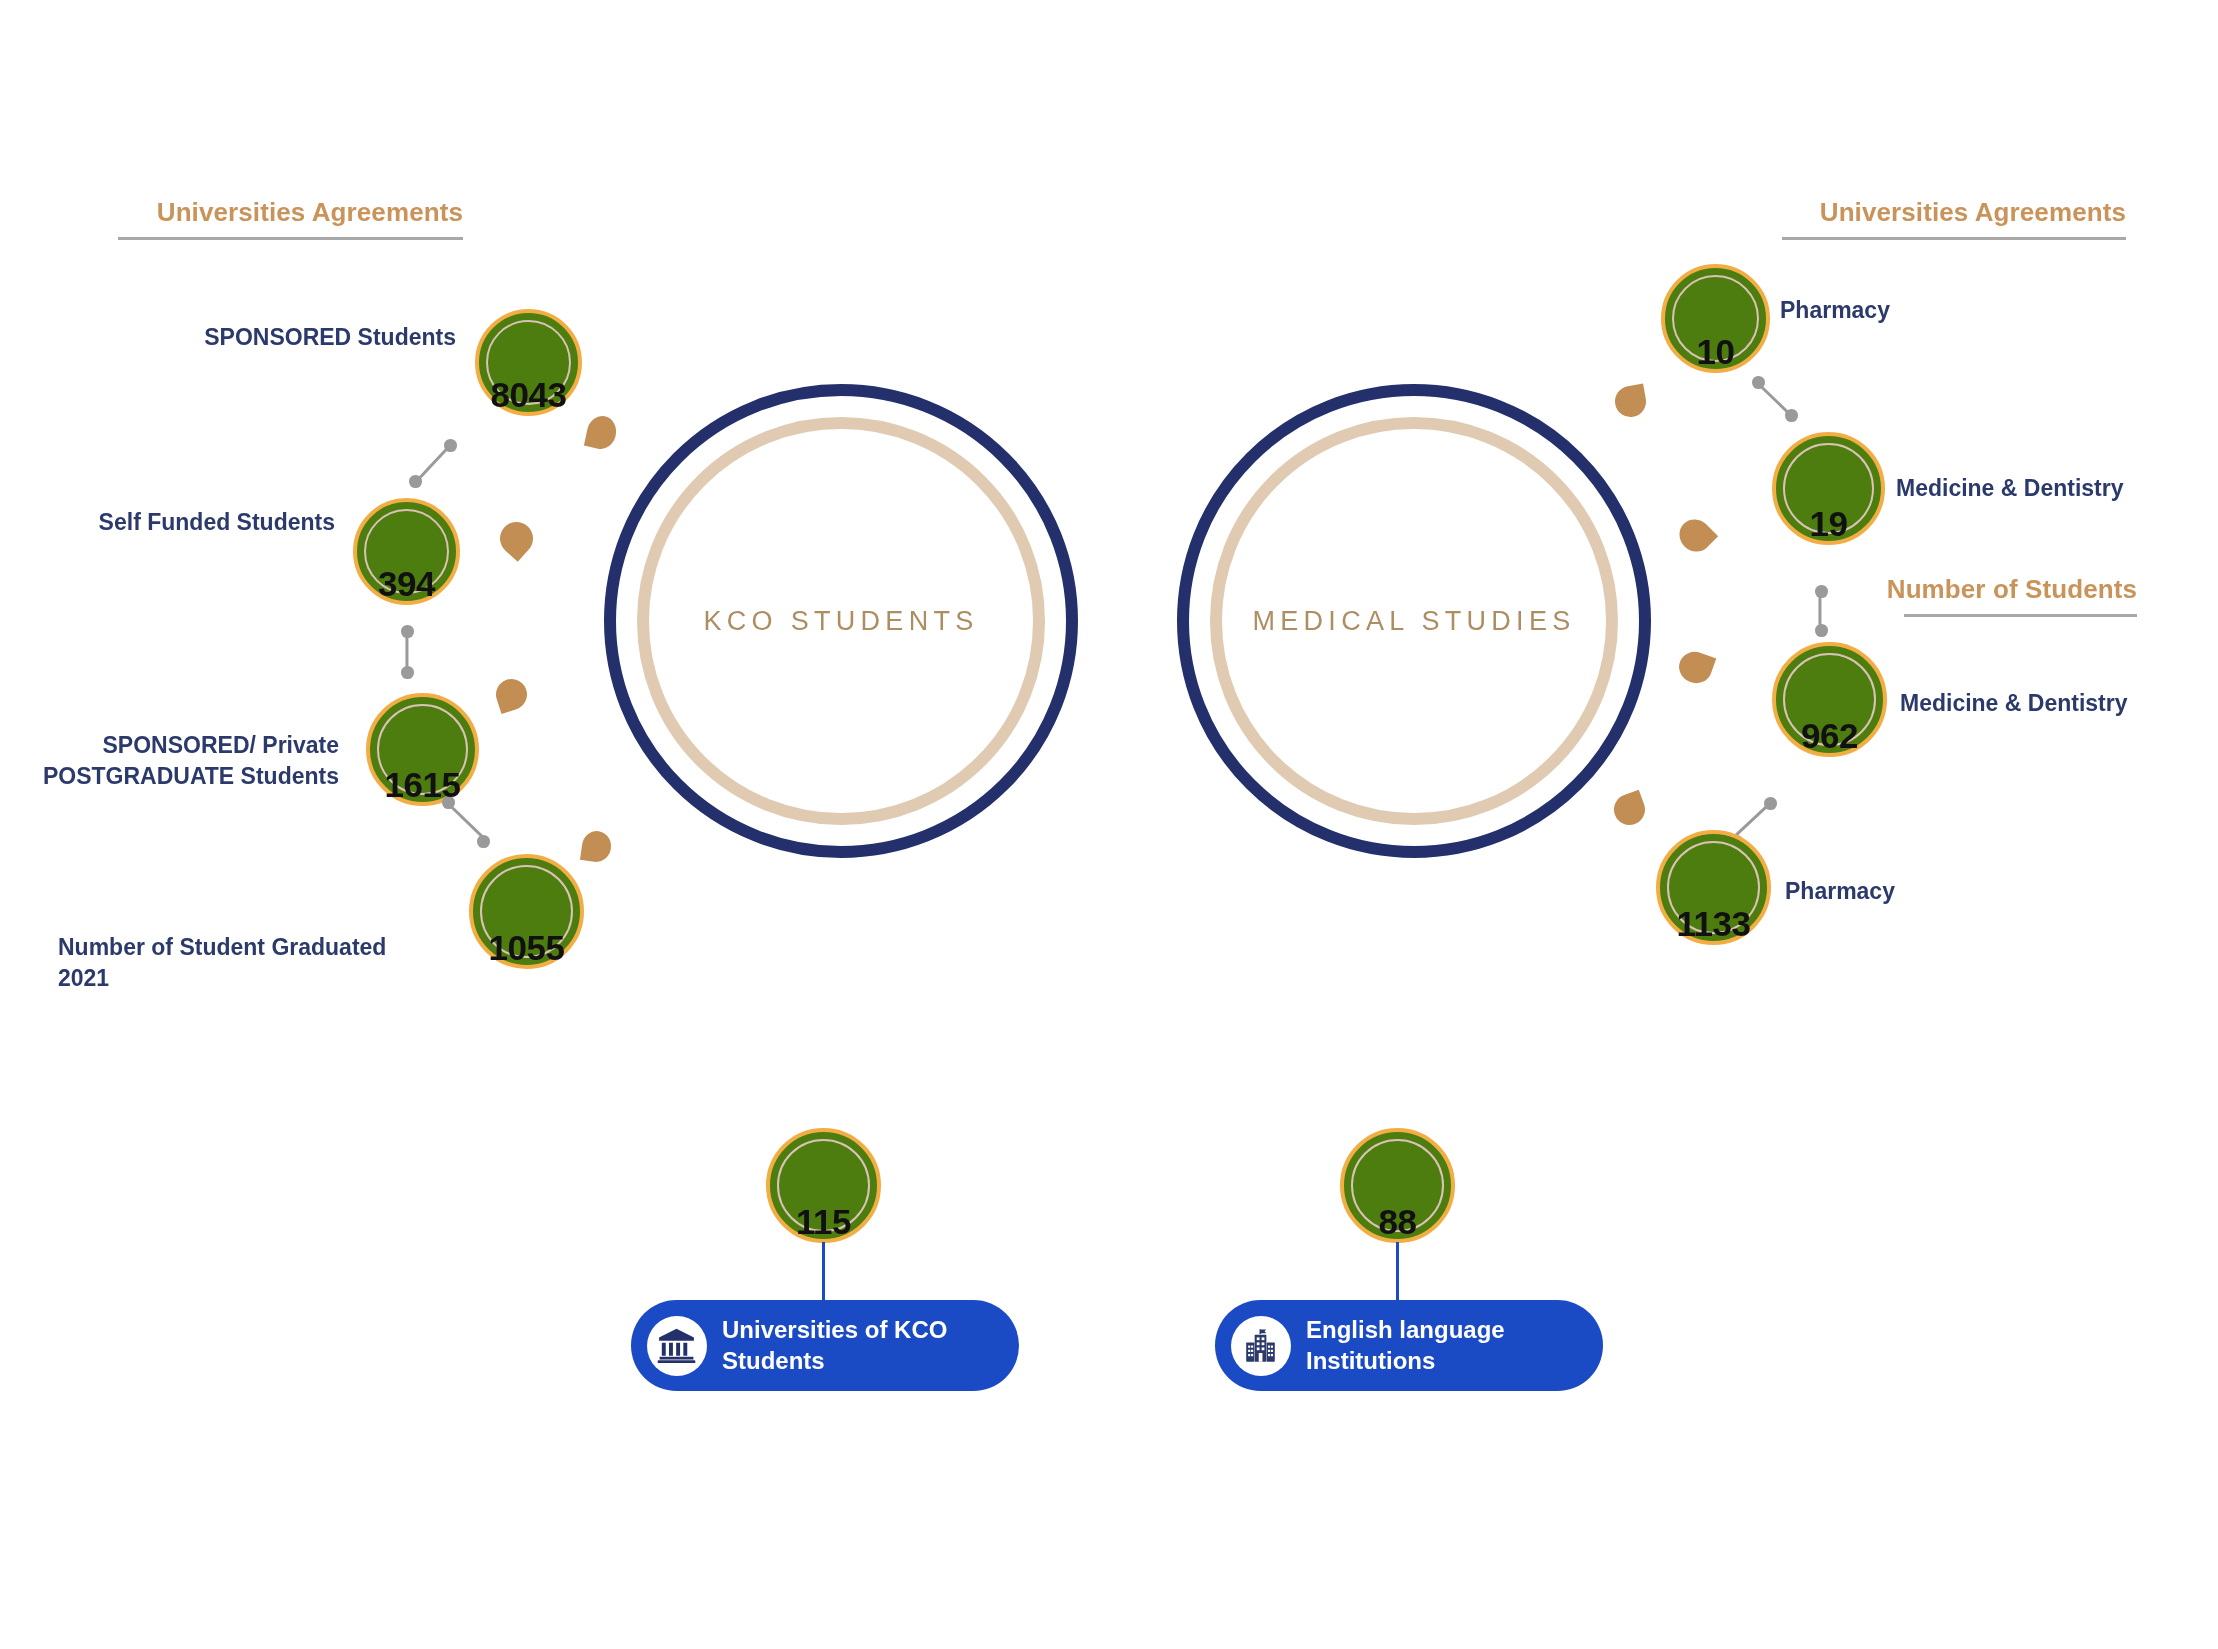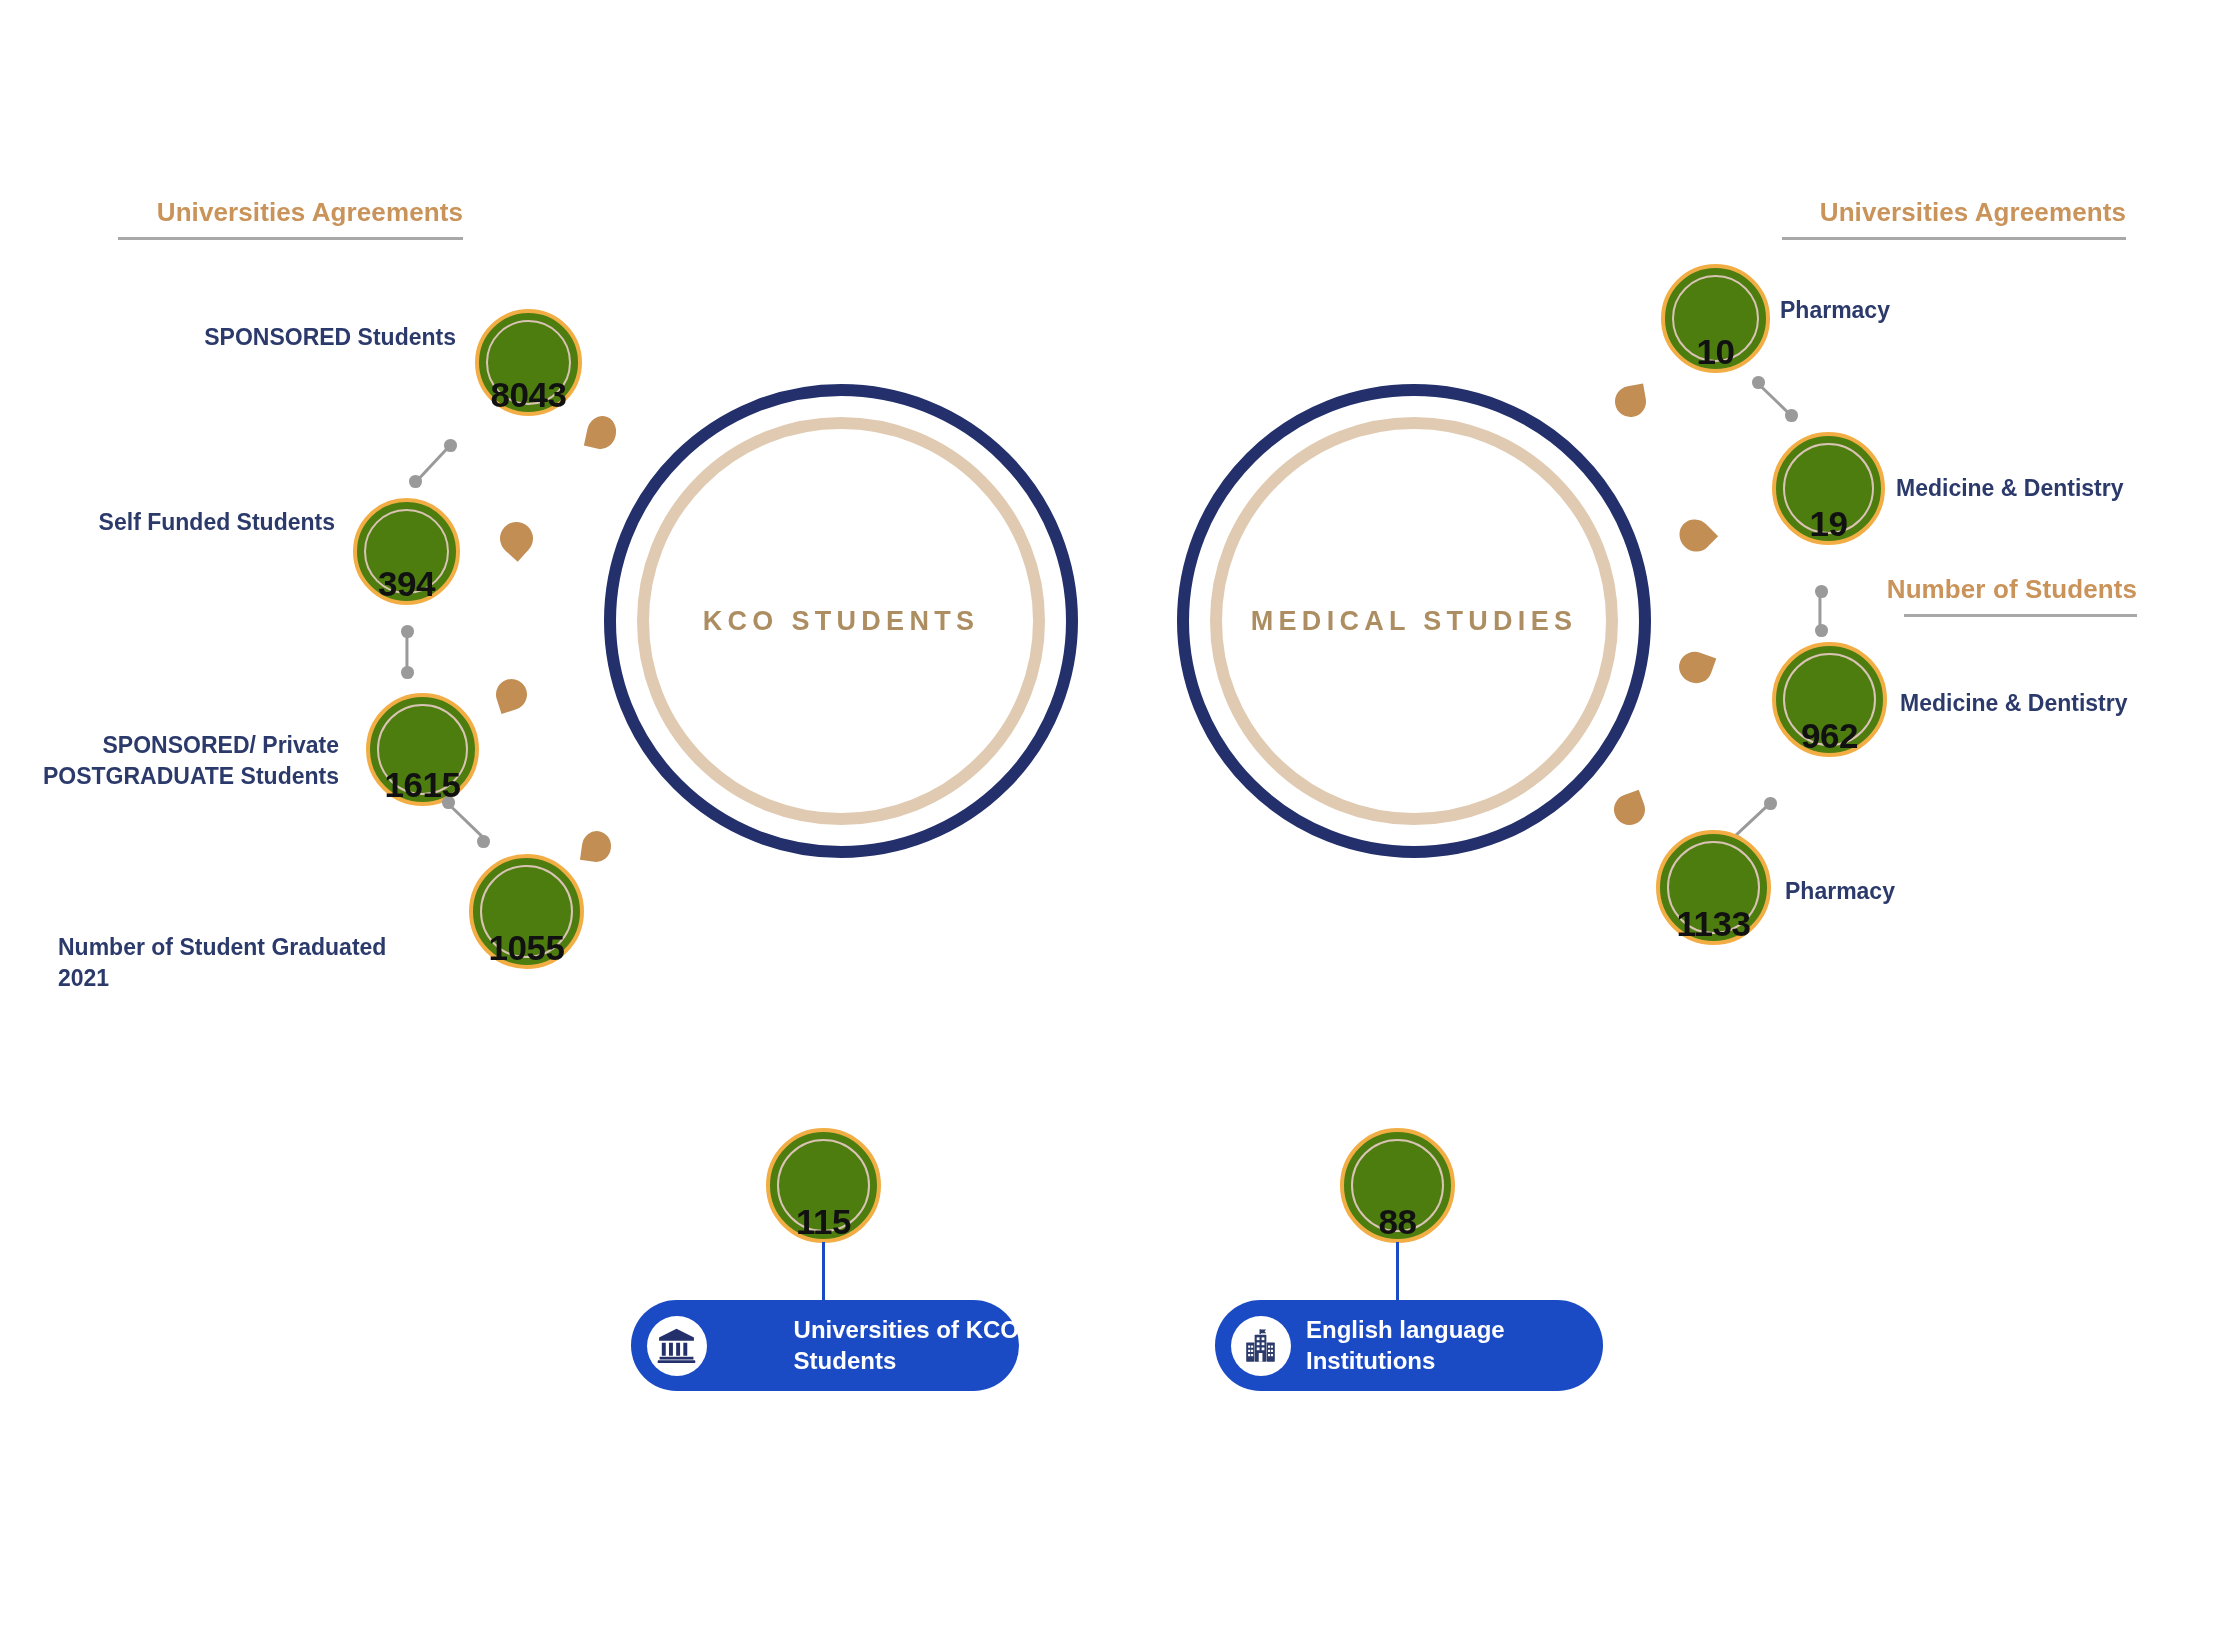--- a/index.html
+++ b/index.html
@@ -121,21 +121,21 @@
     box-sizing: border-box;
   }
   .main-ring .ring-text {
     position: absolute;
     left: 0;
     right: 0;
     top: 50%;
     transform: translateY(-50%);
     text-align: center;
     font-size: 27px;
-    font-weight: bold;
+    font-weight: normal;
     letter-spacing: 5.3px;
     color: #AD8E62;
   }
 
   
   .pill {
     position: absolute;
     background: #1B4BC4;
     border-radius: 47px;
     display: flex;
@@ -278,21 +278,21 @@
   <div class="leaf" style="left:1615px; top:386px; width:31px; height:31px; border-radius:50% 50% 50% 0; transform:rotate(170deg);"></div>
   <div class="leaf" style="left:1679px; top:520px; width:33px; height:31px; border-radius:50% 50% 50% 0; transform:rotate(225deg);"></div>
   <div class="leaf" style="left:1679px; top:652px; width:33px; height:31px; border-radius:50% 50% 50% 0; transform:rotate(200deg);"></div>
   <div class="leaf" style="left:1614px; top:794px; width:31px; height:31px; border-radius:50% 50% 50% 0; transform:rotate(160deg);"></div>
 
   <div class="bubble" style="left:766px; top:1128px; width:115px; height:115px;">
     <span class="inner-ring"></span>
     <span class="bnum" style="font-size:35px;">115</span>
   </div>
   <div class="pill-stem" style="left:822px; top:1242px; height:60px;"></div>
-  <div class="pill" style="left:631px; top:1300px; width:388px; height:91px;justify-content:space-between;">
+  <div class="pill" style="left:631px; top:1300px; width:388px; height:91px;">
     <span class="pill-icon">
       <svg width="41" height="41" viewBox="0 0 24 24" aria-hidden="true">
         <g fill="#23306B">
           <path d="M12 2.2 1.8 7.3v1.9h20.4V7.3L12 2.2z"></path>
           <rect x="3.4" y="10.4" width="2.3" height="7.6"></rect>
           <rect x="7.6" y="10.4" width="2.3" height="7.6"></rect>
           <rect x="11.8" y="10.4" width="2.3" height="7.6"></rect>
           <rect x="16" y="10.4" width="2.3" height="7.6"></rect>
           <rect x="2.1" y="18.6" width="19.8" height="1.6"></rect>
           <rect x="1" y="20.6" width="22" height="1.7" rx="0.4"></rect>

